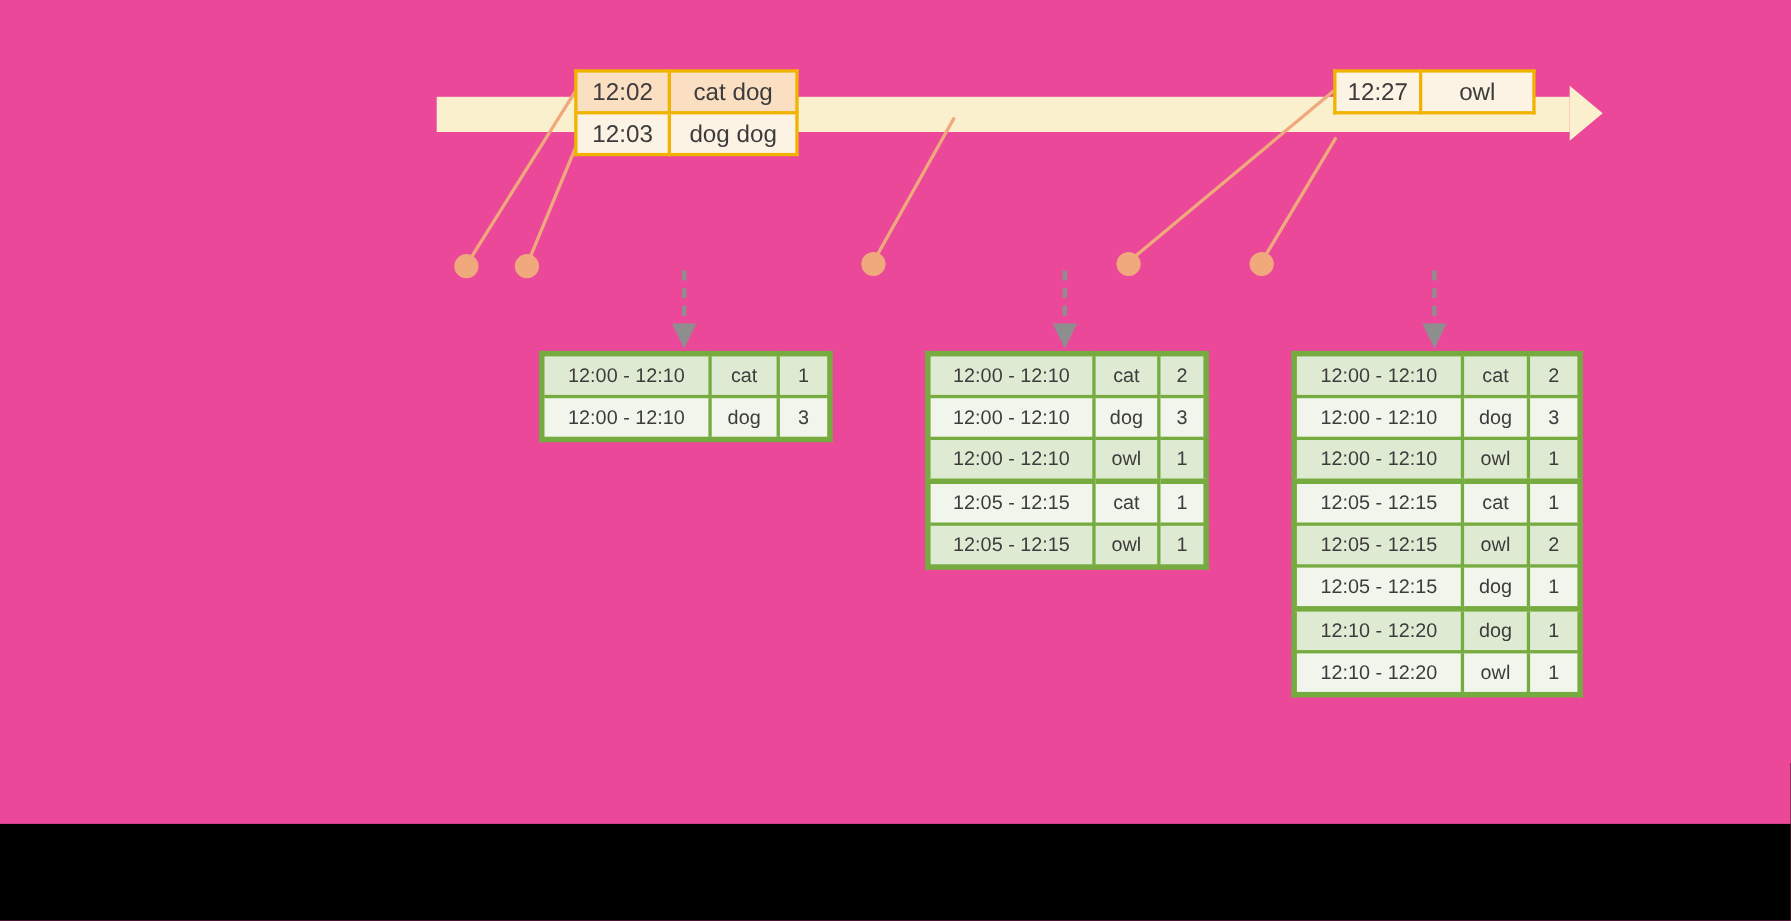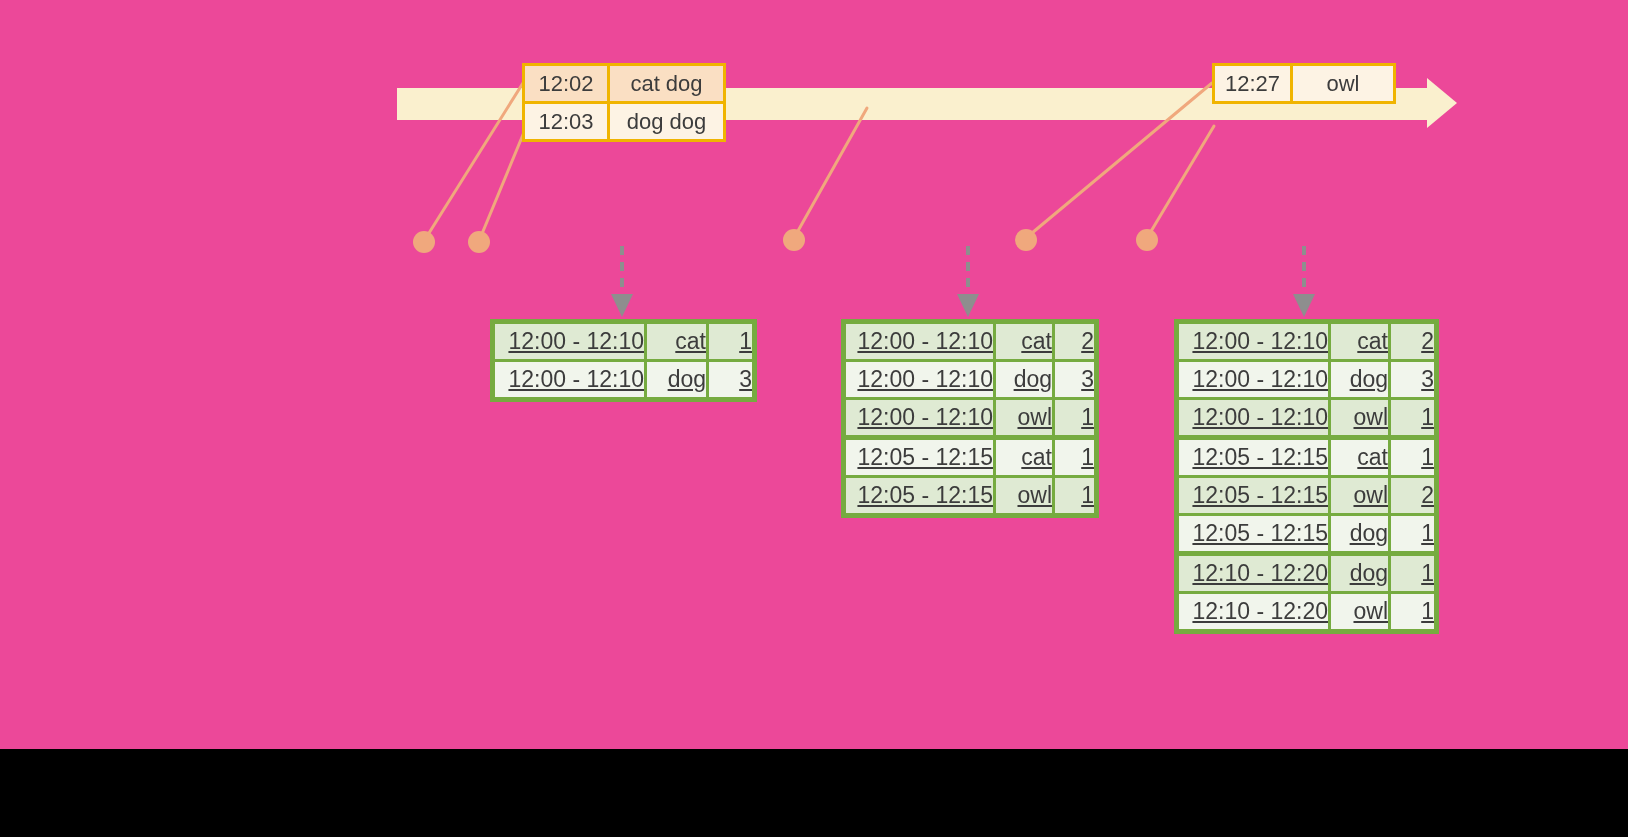--- a/index.html
+++ b/index.html
@@ -30,25 +30,24 @@
     text-align: center;
     vertical-align: middle;
     font-size: 22px;
     color: #3C3C3C;
   }
   .rtable table { border: 5px solid #76AB40; }
   .rtable td {
     border: 3px solid #76AB40;
     height: 35px;
     padding: 0;
-    text-align: right;
+    text-align: center;
     vertical-align: middle;
-    font-size: 23px;
+    font-size: 18px;
     color: #3C3C3C;
-    text-decoration: underline;
   }
   .rtable tr.group-start td { border-top-width: 5px; }
   
   .shade-dark  { background: #FADFC3; }
   .shade-light { background: #FDF3E4; }
   .shade-mid   { background: #FBE7CE; }
   
   .rshade-dark  { background: #DFEAD3; }
   .rshade-light { background: #F1F5EC; }
   

